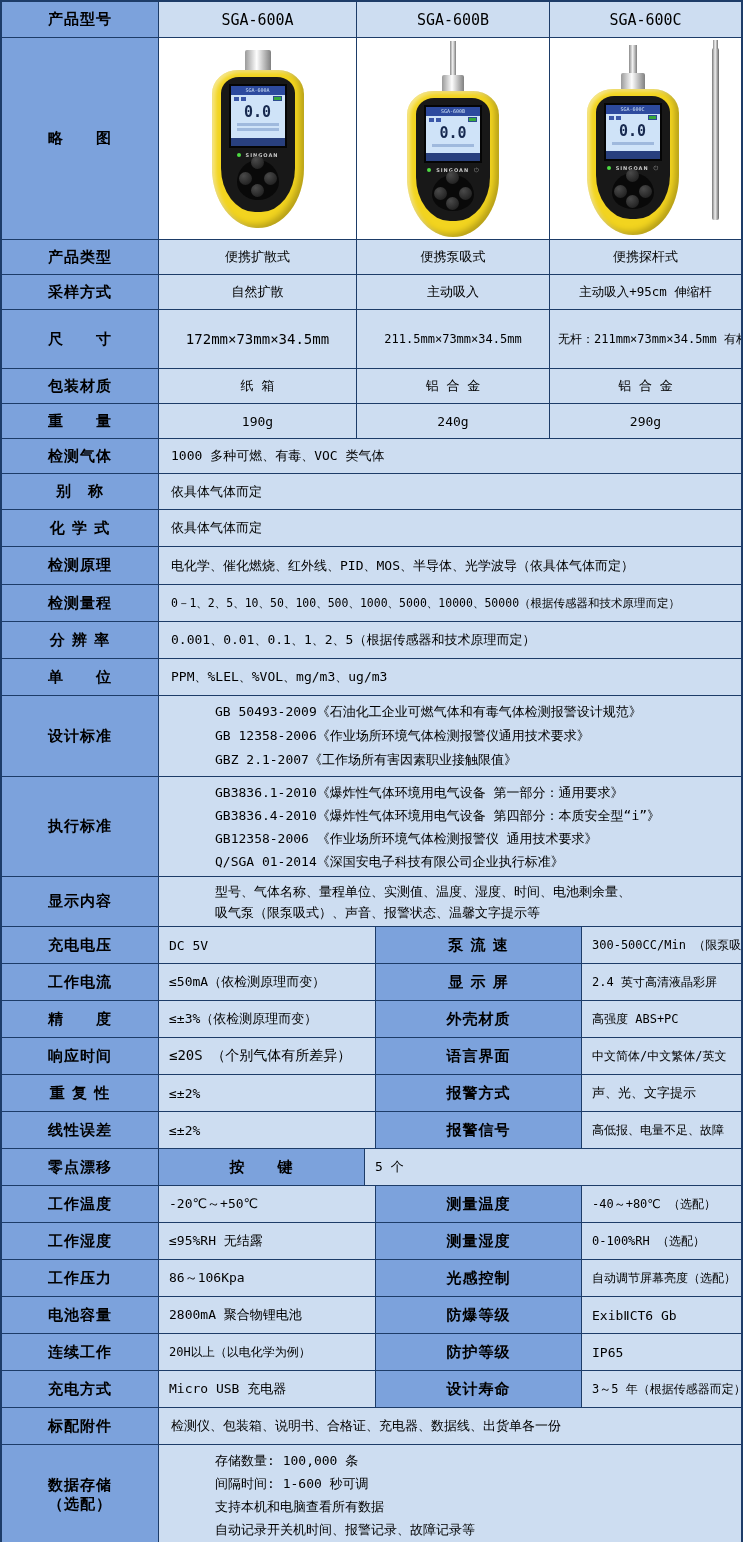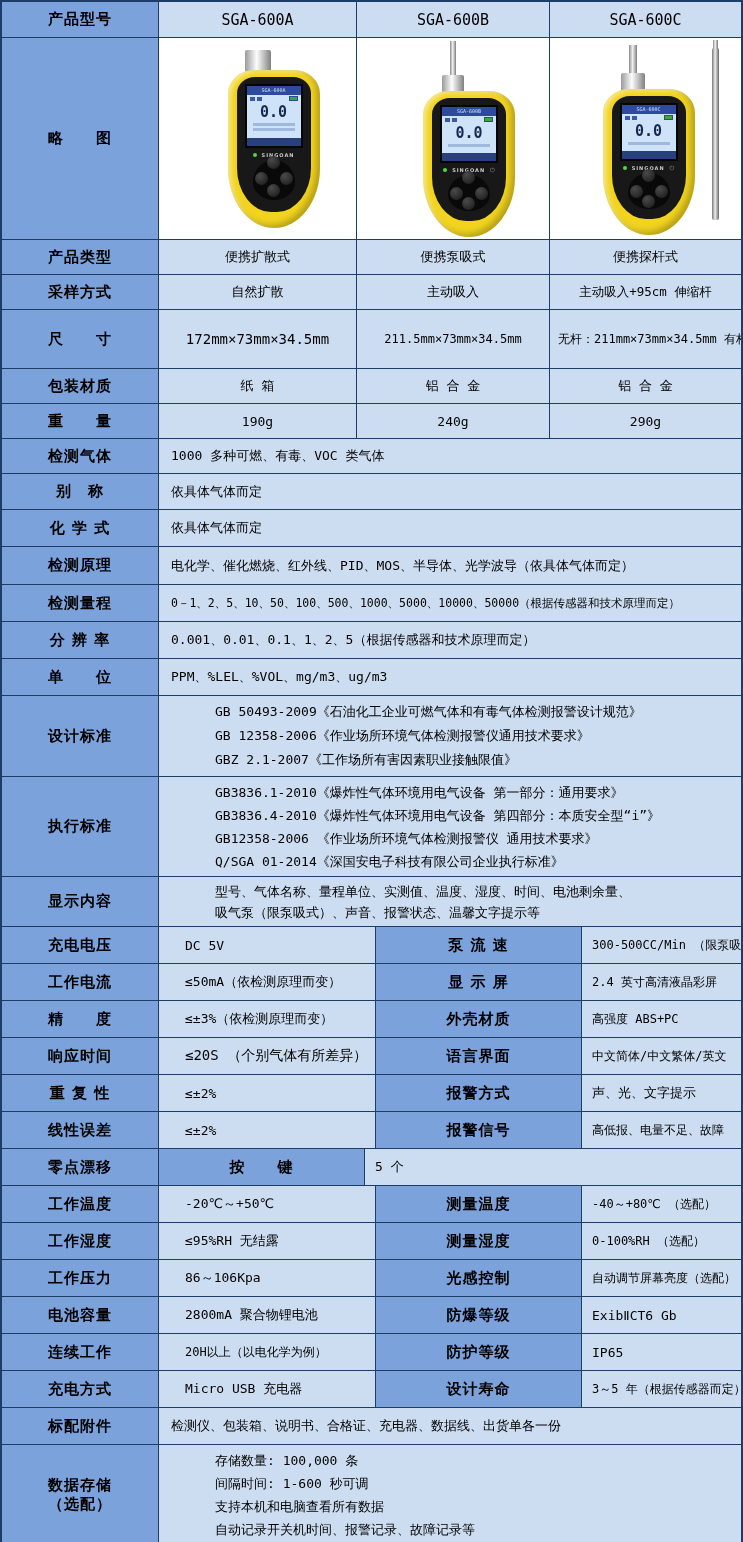--- a/index.html
+++ b/index.html
@@ -15,35 +15,35 @@
   .cell{border-right:1px solid var(--line);display:flex;align-items:center;overflow:hidden;}
   .cell:last-child{border-right:none;}
   
   .c-label{width:157px;flex:none;background:var(--label-bg);justify-content:center;}
   .c-a{width:198px;flex:none;background:var(--value-bg);justify-content:center;}
   .c-b{width:193px;flex:none;background:var(--value-bg);justify-content:center;}
   .c-c{flex:1;background:var(--value-bg);justify-content:center;}
   
   .c-wide{flex:1;background:var(--value-bg);justify-content:flex-start;padding-left:12px;}
   
-  .d-v1{width:217px;flex:none;background:var(--value-bg);justify-content:flex-start;padding-left:26px;}
+  .d-v1{width:217px;flex:none;background:var(--value-bg);justify-content:flex-start;padding-left:10px;}
   .d-l2{width:206px;flex:none;background:var(--label-bg);justify-content:center;}
   .d-v2{flex:1;background:var(--value-bg);justify-content:flex-start;padding-left:10px;}
   .lbl{font-weight:bold;font-size:15px;color:#000;letter-spacing:1px;white-space:pre;}
   .val{font-family:"DejaVu Sans Mono","DejaVu Sans",monospace;font-size:13px;color:#000;white-space:nowrap;}
   .val.fit{font-size:11.5px;}
   .val-lines{display:block;padding:4px 0 4px 12px;}
   .val-lines .ln{display:block;white-space:nowrap;margin-left:44px;}
   .img-cell{background:#fff;justify-content:center;align-items:center;position:relative;}
   .two-line{display:block;text-align:left;line-height:24px;padding-left:8px;font-size:12px;}
   
   .device{position:relative;width:92px;flex:none;}
   .probe{position:absolute;left:50%;transform:translateX(-50%);background:linear-gradient(90deg,#8a8a8a,#f2f2f2 45%,#7d7d7d);}
   .cap{position:absolute;left:50%;transform:translateX(-50%);background:linear-gradient(90deg,#9a9a9a,#fdfdfd 45%,#808080);border-radius:2px;}
-  .dev-body{position:absolute;left:16px;width:92px;background:#f2d41f;border-radius:26px 26px 46px 46px / 24px 24px 60px 60px;box-shadow:inset -4px -3px 6px rgba(0,0,0,.25), inset 3px 2px 4px rgba(255,255,255,.5);}
+  .dev-body{position:absolute;left:0;width:92px;background:#f2d41f;border-radius:26px 26px 46px 46px / 24px 24px 60px 60px;box-shadow:inset -4px -3px 6px rgba(0,0,0,.25), inset 3px 2px 4px rgba(255,255,255,.5);}
   .face{position:absolute;left:9px;right:9px;top:7px;bottom:16px;background:#181818;border-radius:18px 18px 34px 34px / 16px 16px 44px 44px;}
   .screen{width:58px;height:64px;margin:7px auto 0;background:#cfe3f8;border:2px solid #050505;display:flex;flex-direction:column;}
   .scr-title{height:9px;background:#2d4a9e;color:#cde0f6;font-size:5px;line-height:9px;text-align:center;font-family:"DejaVu Sans Mono",monospace;letter-spacing:0;}
   .scr-status{height:8px;display:flex;align-items:center;padding:0 3px;gap:2px;}
   .scr-ico{width:5px;height:4px;background:#3b57a8;}
   .scr-batt{margin-left:auto;width:9px;height:5px;background:#37a93c;border:1px solid #2c4a8f;}
   .scr-read{font-family:"DejaVu Sans Mono",monospace;font-weight:bold;font-size:15px;color:#17294f;text-align:center;line-height:18px;}
   .scr-line{height:3px;background:#9fb9dd;margin:2px 6px 0;}
   .scr-foot{margin-top:auto;height:8px;background:#29407e;}
   .brand-row{display:flex;align-items:center;justify-content:center;gap:5px;margin-top:4px;}

